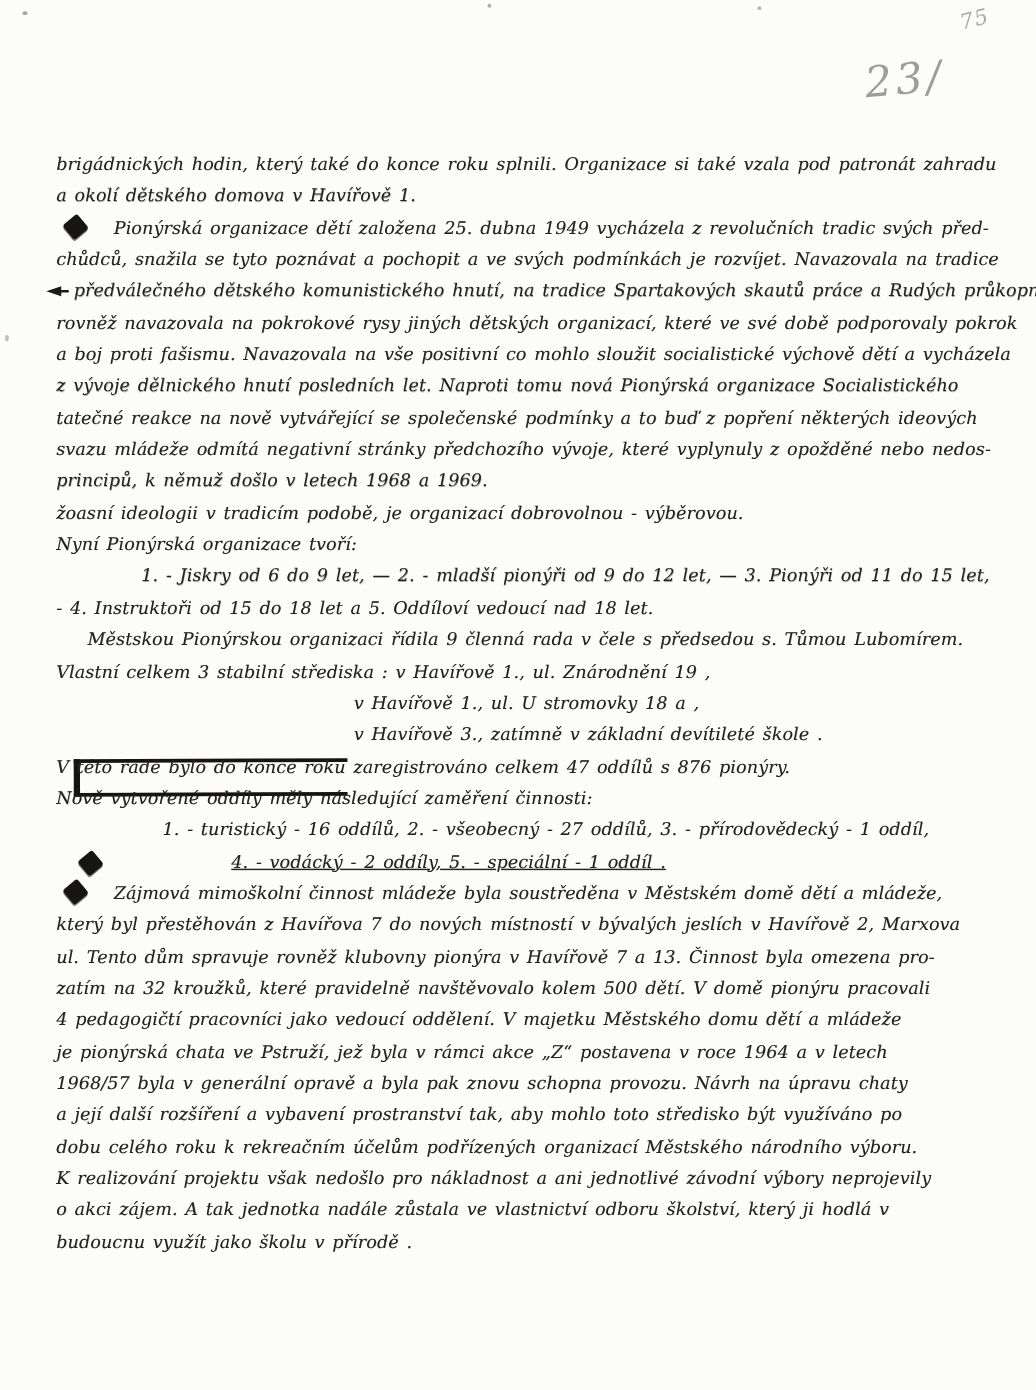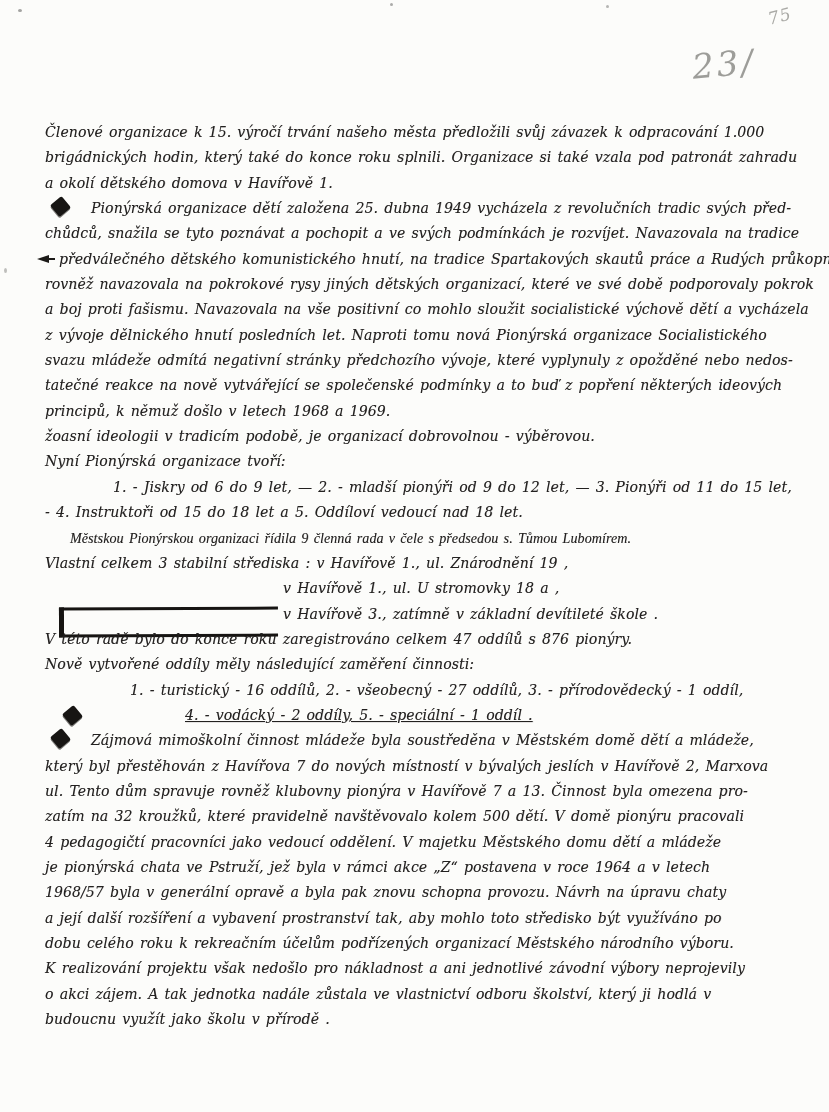--- a/index.html
+++ b/index.html
@@ -39,21 +39,21 @@
     position:relative;
     height:25.35px;line-height:25.35px;
     white-space:nowrap;
     font-size:14px;
     letter-spacing:.1px;
     word-spacing:1.6px;
     text-shadow:.3px .3px 0 rgba(25,24,22,.35);
   }
   .line.para   {padding-left:46px;}
   .line.arrowl {padding-left:14px;}
-  .line.indent {padding-left:25px;font-family:Liberation Serif, serif;}
+  .line.indent {padding-left:25px;}
   .line.num1   {padding-left:68px;}
   .line.num3   {padding-left:85px;}
   .line.center {padding-left:140px;text-decoration:underline;}
   .line.addr   {padding-left:238px;}
 
   .marker.diamond{
     position:absolute;
     width:15px;height:15px;
     background:#171513;
     transform:rotate(50deg);
@@ -91,31 +91,30 @@
   <span class="speck s2"></span>
   <span class="speck s3"></span>
   <span class="speck s4"></span>
 
   <div class="corner-num">75</div>
   <div class="page-num">23/</div>
 
   <div class="bracket"></div>
 
   <div class="text-body">
-      <div class="line body"><span>Členové organizace k 15. výročí trvání našeho města předložili svůj závazek k odpracování 1.000</span></div>
       <div class="line body"><span>brigádnických hodin, který také do konce roku splnili. Organizace si také vzala pod patronát zahradu</span></div>
       <div class="line body"><span>a okolí dětského domova v Havířově 1.</span></div>
       <div class="line para"><span class="marker diamond"></span><span>Pionýrská organizace dětí založena 25. dubna 1949 vycházela z revolučních tradic svých před-</span></div>
       <div class="line body"><span>chůdců, snažila se tyto poznávat a pochopit a ve svých podmínkách je rozvíjet. Navazovala na tradice</span></div>
       <div class="line arrowl"><span class="marker arrow"></span><span>předválečného dětského komunistického hnutí, na tradice Spartakových skautů práce a Rudých průkopníků,</span></div>
       <div class="line body"><span>rovněž navazovala na pokrokové rysy jiných dětských organizací, které ve své době podporovaly pokrok</span></div>
       <div class="line body"><span>a boj proti fašismu. Navazovala na vše positivní co mohlo sloužit socialistické výchově dětí a vycházela</span></div>
       <div class="line body"><span>z vývoje dělnického hnutí posledních let. Naproti tomu nová Pionýrská organizace Socialistického</span></div>
+      <div class="line body"><span>tatečné reakce na nově vytvářející se společenské podmínky a to buď z popření některých ideových</span></div>
       <div class="line body"><span>svazu mládeže odmítá negativní stránky předchozího vývoje, které vyplynuly z opožděné nebo nedos-</span></div>
-      <div class="line body"><span>tatečné reakce na nově vytvářející se společenské podmínky a to buď z popření některých ideových</span></div>
       <div class="line body"><span>principů, k němuž došlo v letech 1968 a 1969.</span></div>
       <div class="line body"><span>žoasní ideologii v tradicím podobě, je organizací dobrovolnou - výběrovou.</span></div>
       <div class="line body"><span>Nyní Pionýrská organizace tvoří:</span></div>
       <div class="line num1"><span>1. - Jiskry od 6 do 9 let, — 2. - mladší pionýři od 9 do 12 let, — 3. Pionýři od 11 do 15 let,</span></div>
       <div class="line body"><span>- 4. Instruktoři od 15 do 18 let a 5. Oddíloví vedoucí nad 18 let.</span></div>
       <div class="line indent"><span>Městskou Pionýrskou organizaci řídila 9 členná rada v čele s předsedou s. Tůmou Lubomírem.</span></div>
       <div class="line body"><span>Vlastní celkem 3 stabilní střediska :  v Havířově 1., ul. Znárodnění 19 ,</span></div>
       <div class="line addr"><span>v Havířově 1., ul. U stromovky 18 a ,</span></div>
       <div class="line addr"><span>v Havířově 3., zatímně v základní devítileté škole .</span></div>
       <div class="line body"><span>V této radě bylo do konce roku zaregistrováno celkem 47 oddílů s 876 pionýry.</span></div>

